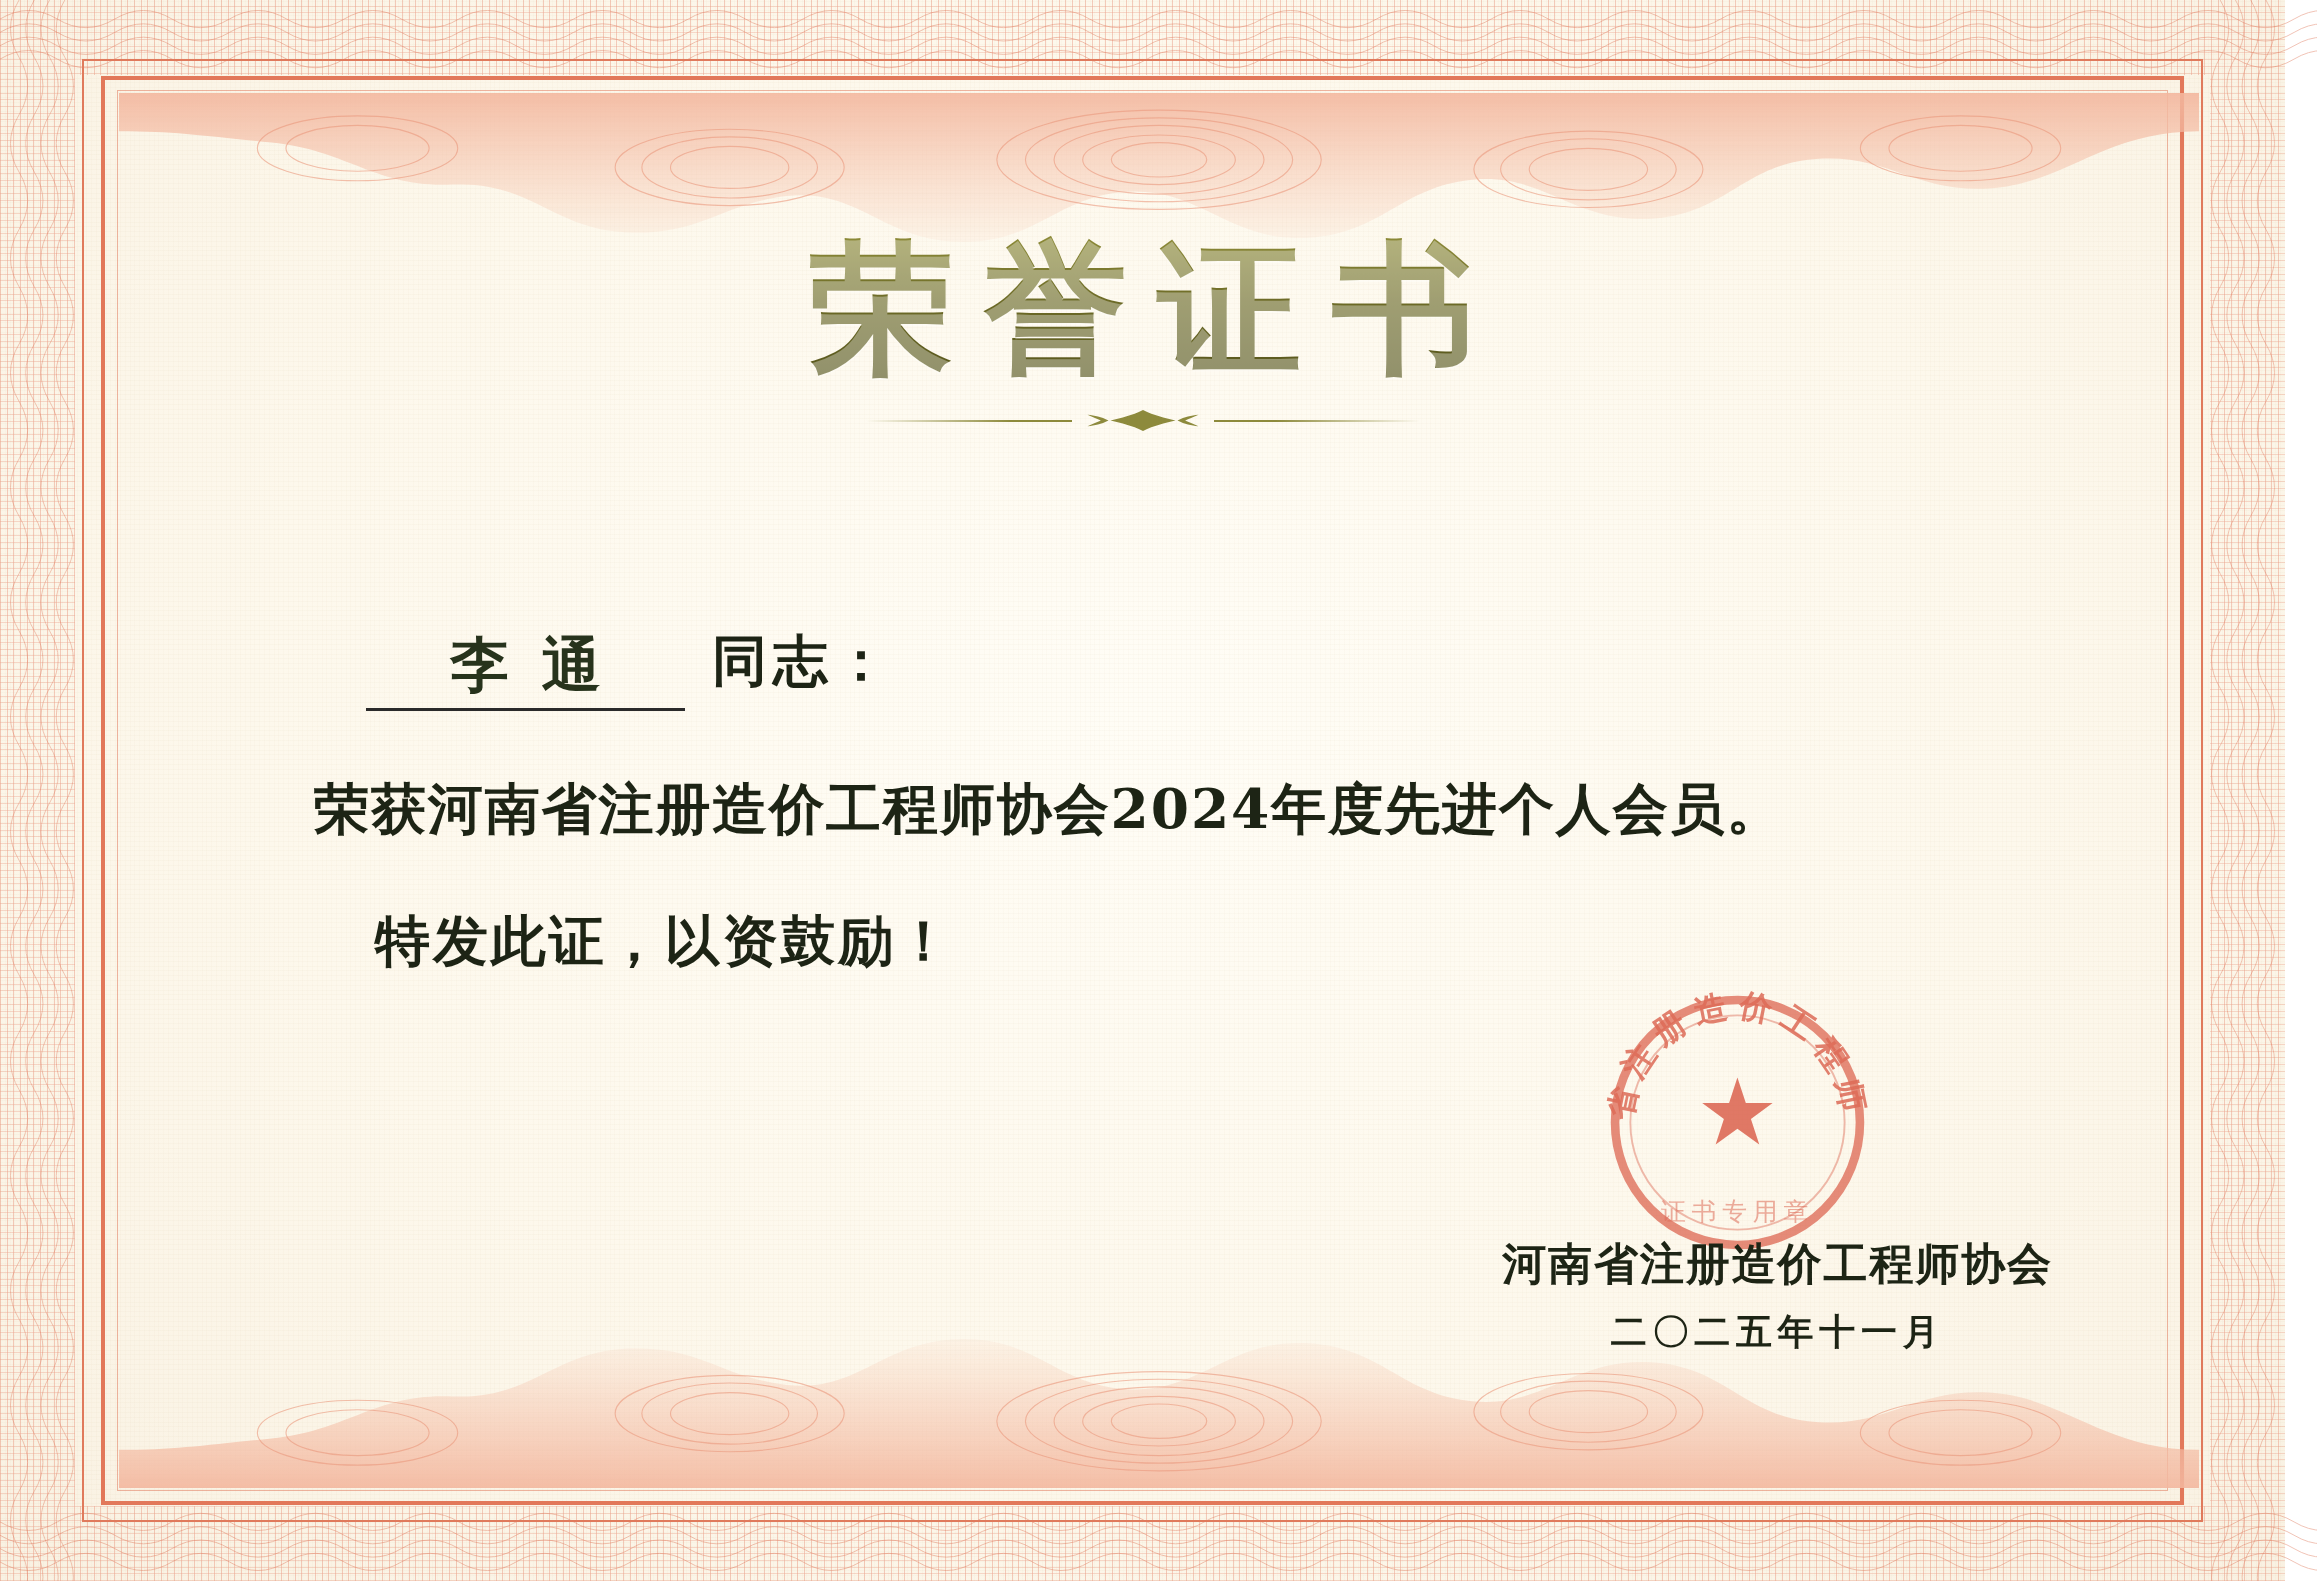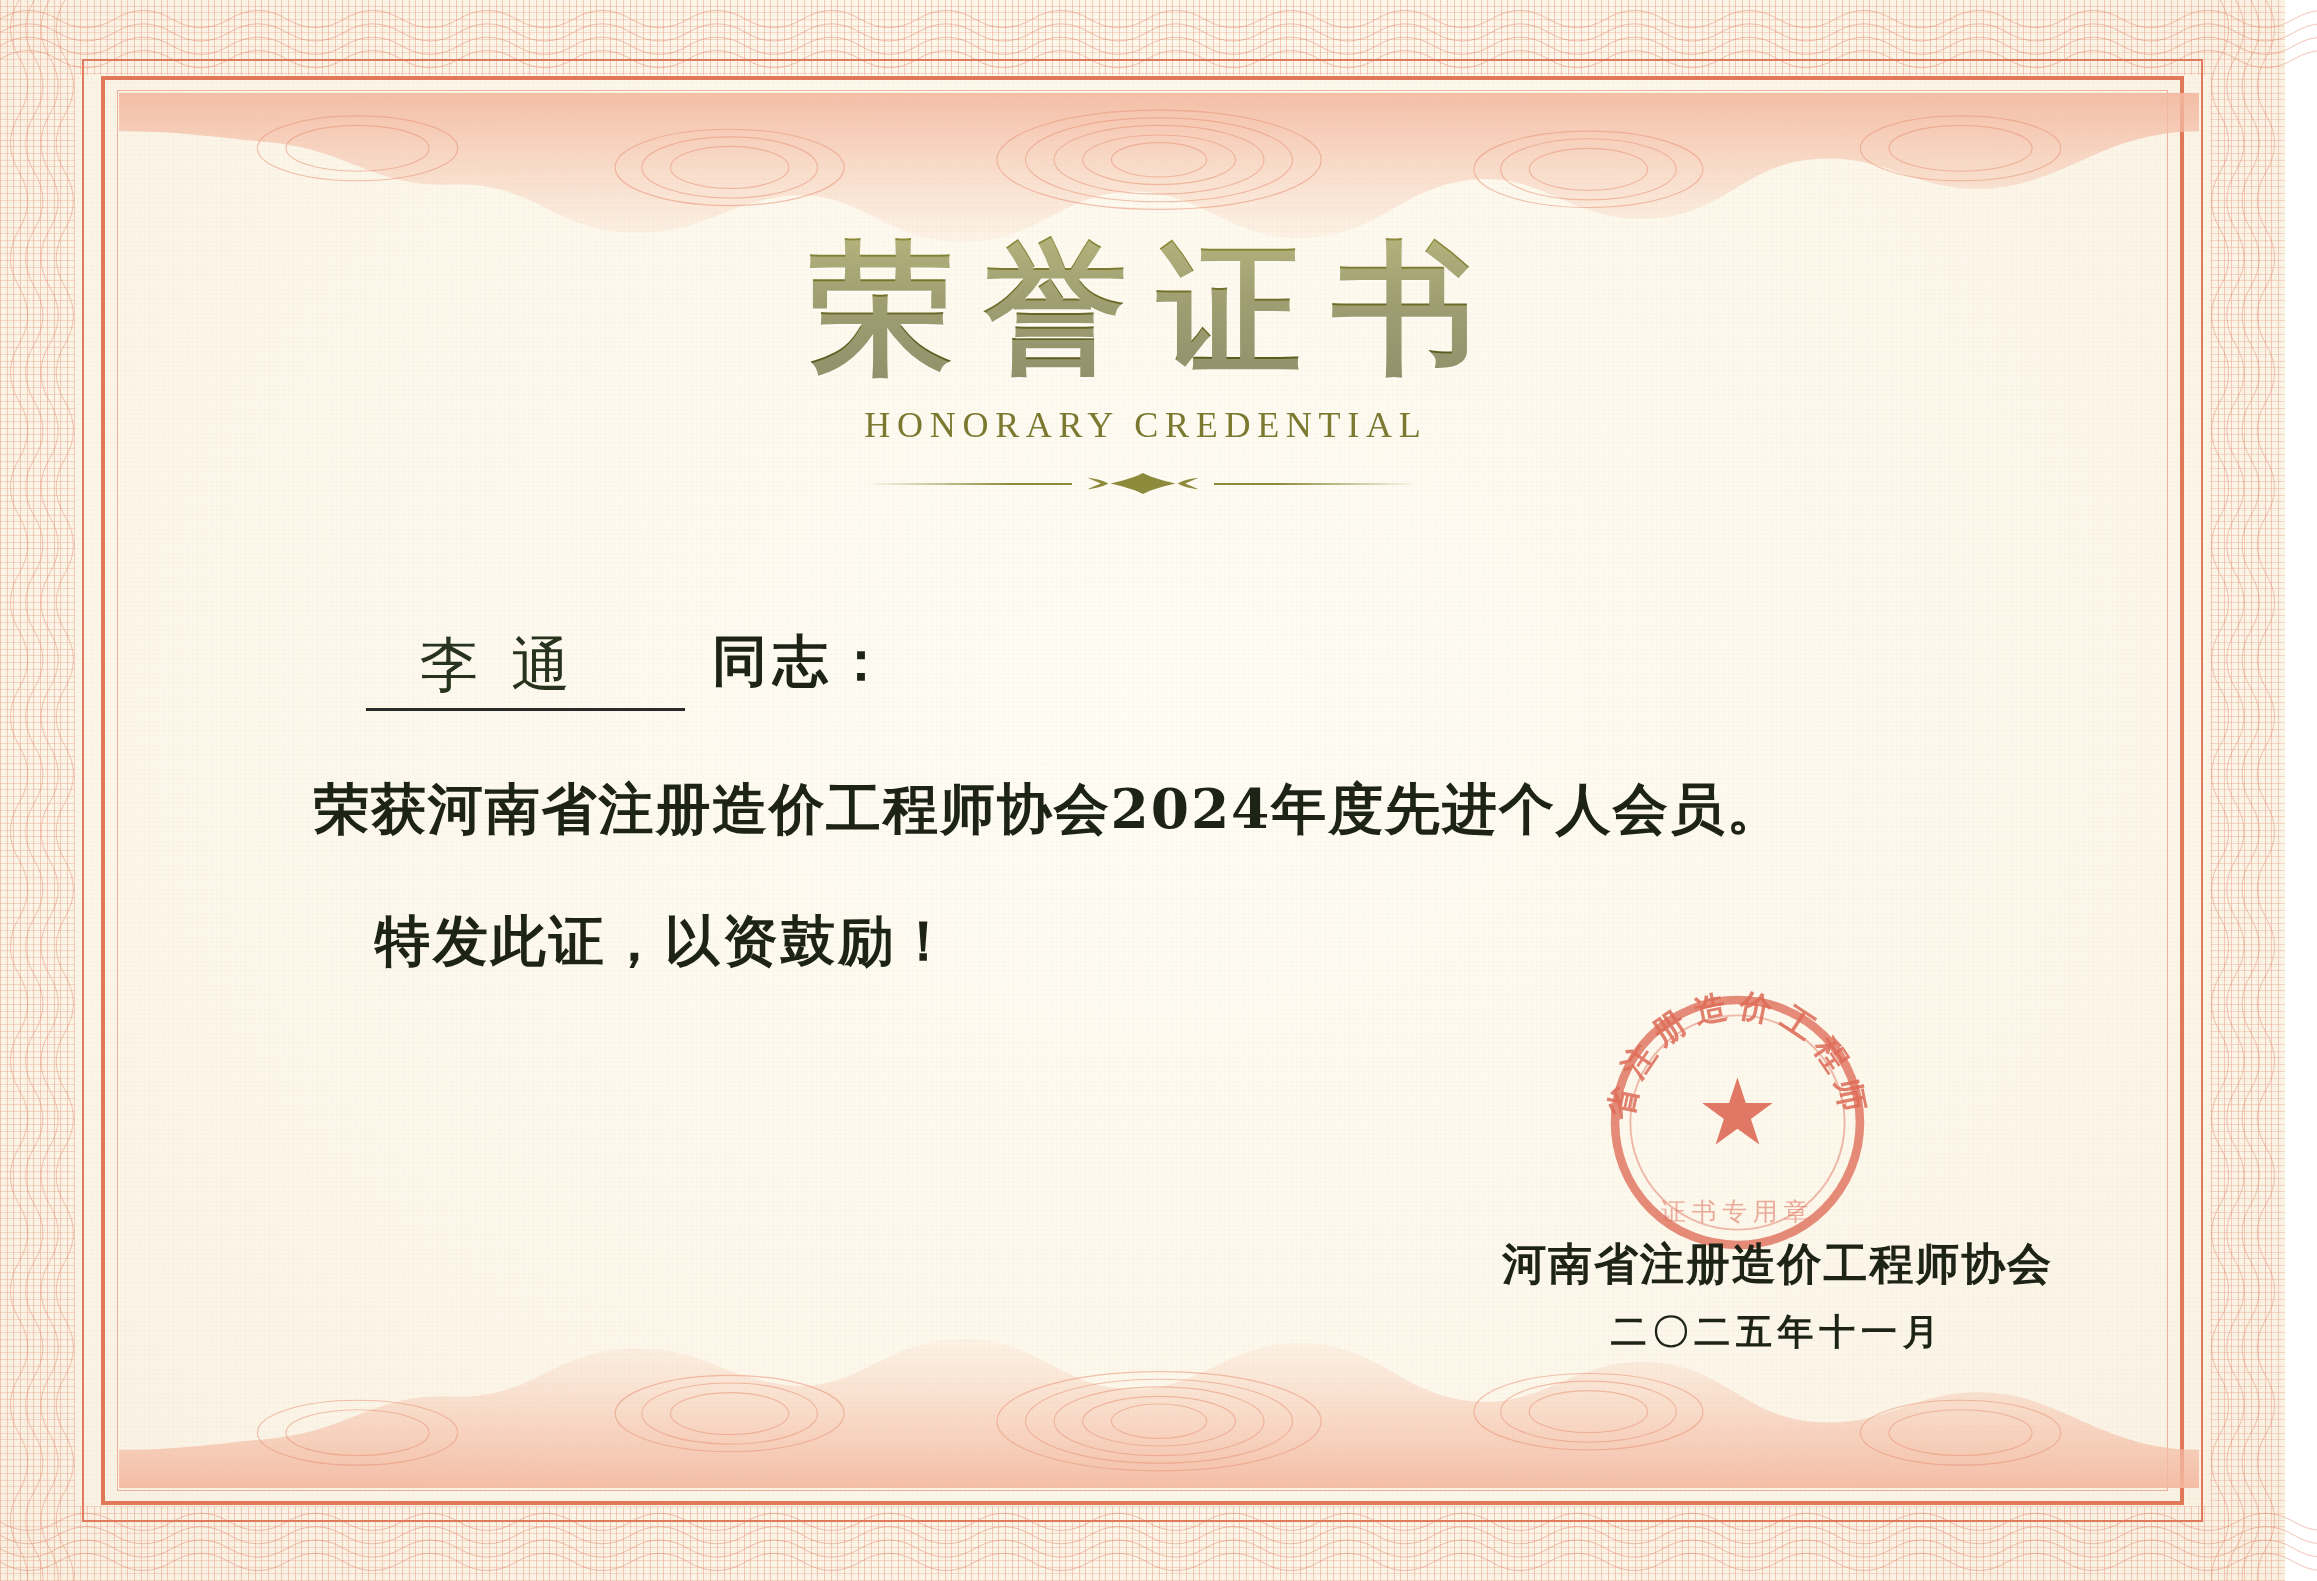--- a/index.html
+++ b/index.html
@@ -181,28 +181,28 @@
   }
   .recipient-line {
     display: flex;
     align-items: flex-end;
     gap: 27px;
     padding-left: 163px;
   }
   .recipient-name {
     font-family: "DejaVu Serif", "Liberation Serif", serif;
     font-size: 59px;
-    font-weight: 400;
+    font-weight: 700;
     letter-spacing: 32.5px;
     text-indent: 32.5px;
     color: #27331c;
     border-bottom: 3.8px solid #2a2a2a;
     padding: 0 21px 9.6px 21px;
     min-width: 277px;
-    text-align: left;
+    text-align: center;
     line-height: 1.1;
   }
   .recipient-suffix {
     font-family: "DejaVu Serif", "Liberation Serif", serif;
     font-size: 55px;
     font-weight: 700;
     letter-spacing: 5.7px;
     color: #1d2415;
     padding-bottom: 11.5px;
   }
@@ -386,21 +386,20 @@
       <ellipse cx="250" cy="58" rx="75" ry="24"></ellipse>
       <ellipse cx="1930" cy="58" rx="105" ry="34"></ellipse>
       <ellipse cx="1930" cy="58" rx="75" ry="24"></ellipse>
     </g>
   </svg>
 
   <div class="content">
 
     <div class="title-block">
       <div class="cert-title">荣誉证书</div>
-      <div class="cert-subtitle">HONORARY CREDENTIAL</div>
       <div class="divider">
         <span class="rule left"></span>
         <span class="rule right"></span>
         <svg class="lozenge" viewBox="0 0 140 26">
           <g fill="#8d8a3c">
             <path d="M70,2 C82,8 92,10 104,13 C92,16 82,18 70,24 C58,18 48,16 36,13 C48,10 58,8 70,2 Z"></path>
             <path d="M34,13 C26,9 20,8 12,7 C18,10 22,11 26,13 C22,15 18,16 12,19 C20,18 26,17 34,13 Z"></path>
             <path d="M106,13 C114,9 120,8 128,7 C122,10 118,11 114,13 C118,15 122,16 128,19 C120,18 114,17 106,13 Z"></path>
           </g>
         </svg>

